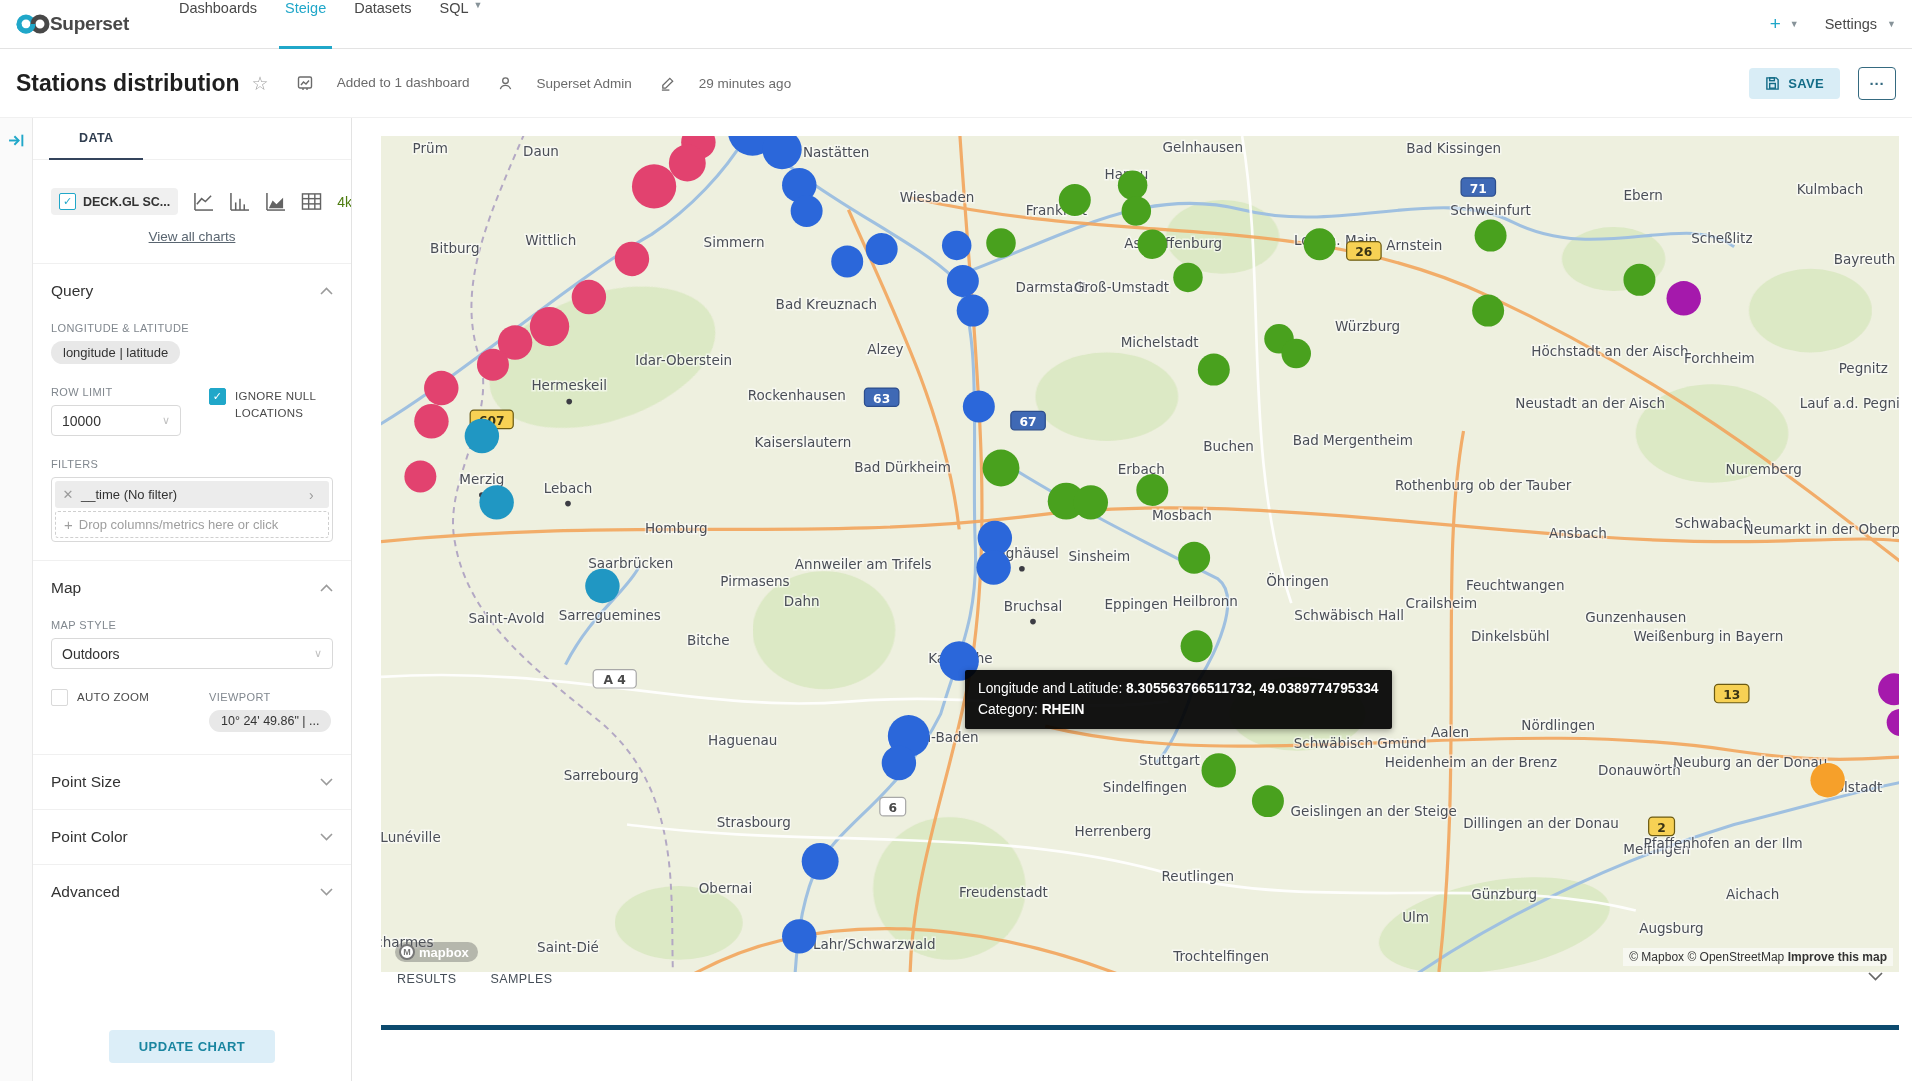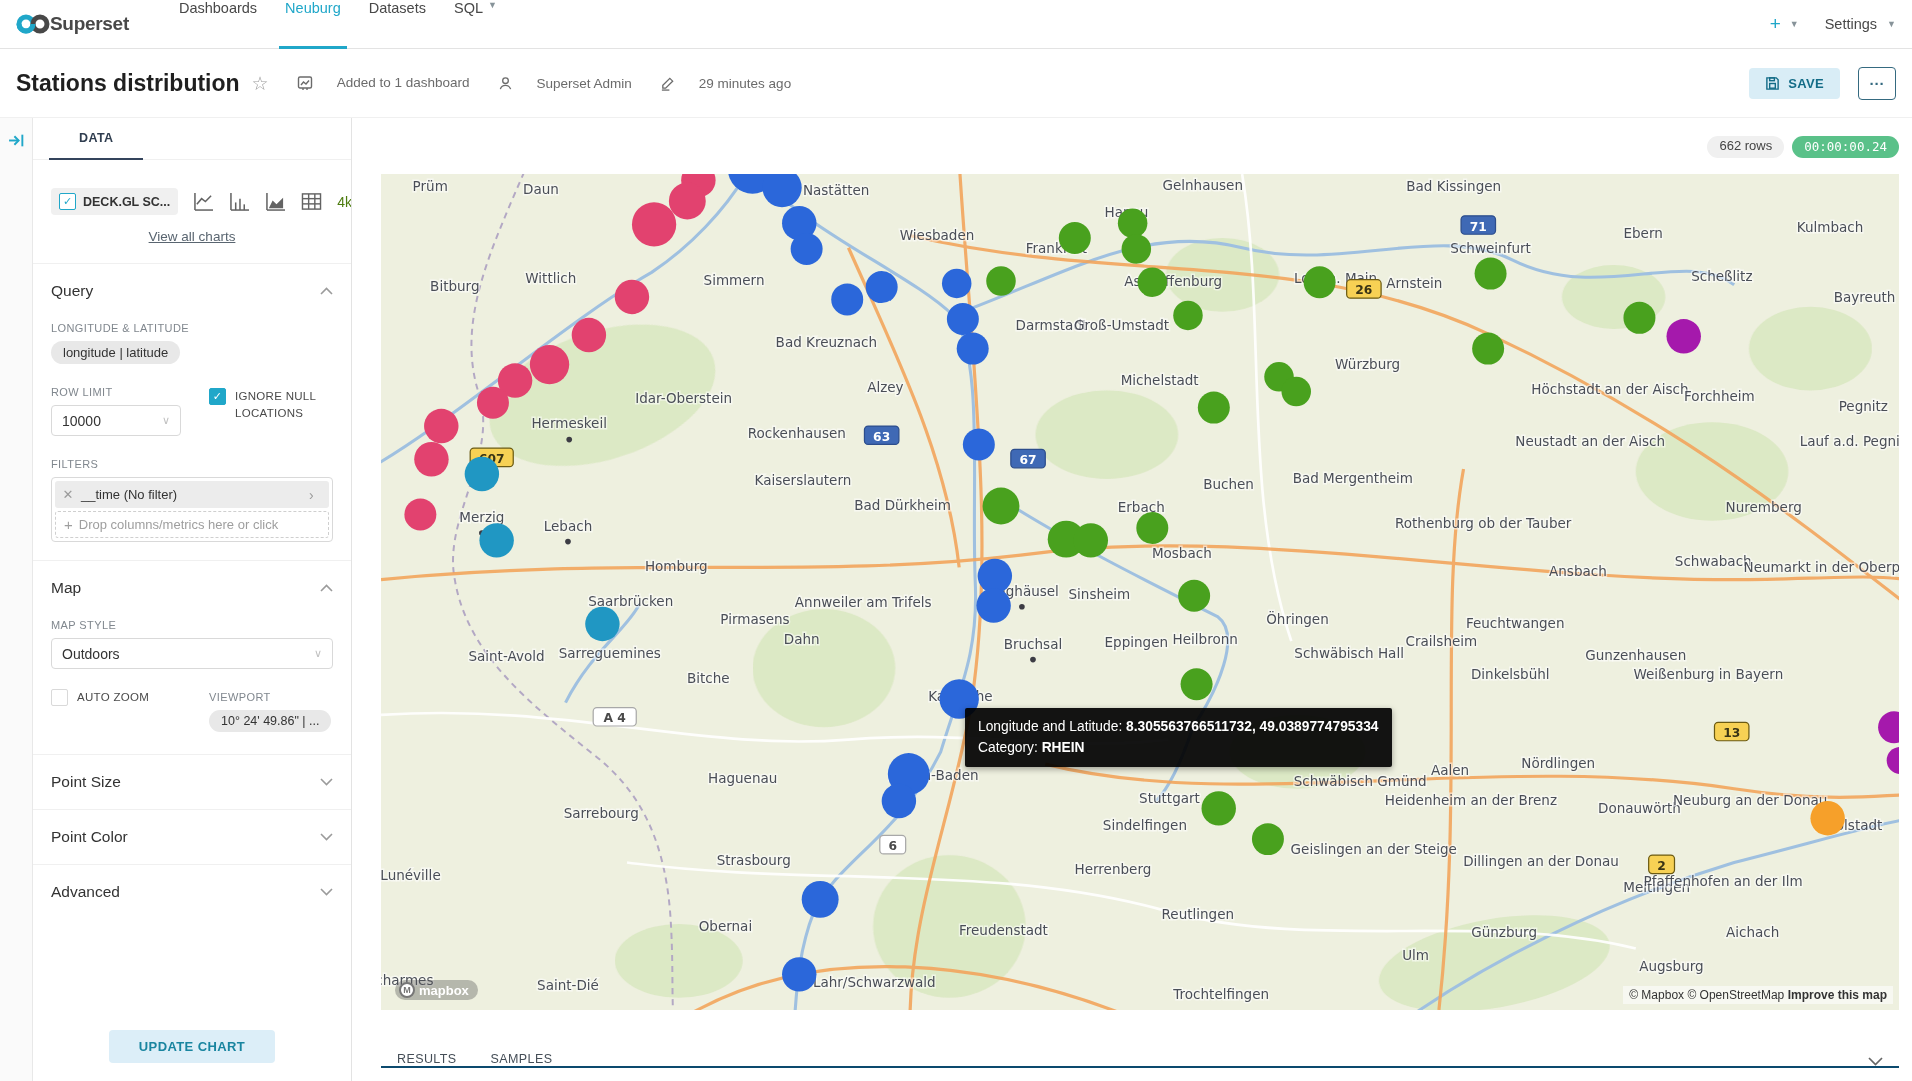--- a/index.html
+++ b/index.html
@@ -85,41 +85,41 @@
   .tooltip { position:absolute; left:584px; top:534px; background:rgba(0,0,0,.92); color:#fff; font-size:13.8px;
     padding:9px 13px; line-height:1.5; white-space:nowrap; border-radius:2px; box-shadow:0 2px 6px rgba(0,0,0,.35); }
   .tooltip b { font-weight:bold; }
   .mapbox-logo { position:absolute; left:14px; bottom:10px; display:flex; align-items:center; gap:4px;
     background:rgba(90,90,90,.38); border-radius:12px; padding:2px 9px 2px 4px; color:#fff; font-size:13px; font-weight:bold; }
   .mb-circle { width:16px; height:16px; border-radius:50%; background:#fff; border:2px solid #777;
     display:flex; align-items:center; justify-content:center; font-size:9px; color:#777; font-weight:bold; }
   .attribution { position:absolute; right:6px; bottom:6px; font-size:12px; color:#333;
     background:rgba(255,255,255,.55); padding:2px 6px; }
   .attribution b { cursor:pointer; }
-  .results-row { height:58px; display:flex; align-items:flex-end; gap:34px; padding:0 16px; border-bottom:2px solid #0c4a6e; }
+  .results-row { height:58px; display:flex; align-items:flex-start; gap:34px; padding:0 16px; border-bottom:5px solid #0c4a6e; }
   .res-tab { font-size:12.5px; letter-spacing:.4px; color:#454e57; cursor:pointer; }
   .res-chevron { margin-left:auto; color:#666; cursor:pointer; }
 </style>
 </head>
 <body>
 
 <div class="nav">
   <div class="brand">
     <svg width="34" height="22" viewBox="0 0 34 22">
       <circle cx="10" cy="11" r="7" fill="none" stroke="#20a7c9" stroke-width="5"></circle>
       <circle cx="24" cy="11" r="7" fill="none" stroke="#484848" stroke-width="5"></circle>
       <circle cx="10" cy="11" r="7" fill="none" stroke="#20a7c9" stroke-width="5" stroke-dasharray="22 22"></circle>
     </svg>
     <span class="brand-name">Superset</span>
   </div>
   <div class="nav-item">
       <span>Dashboards</span>
     </div>
   <div class="nav-item active">
-      <span>Neuburg</span>
+      <span>Steige</span>
     </div>
   <div class="nav-item">
       <span>Datasets</span>
     </div>
   <div class="nav-item">
       <span>SQL</span>
       <span class="nav-caret">▼</span>
     </div>
   <div class="nav-right">
     <div class="nav-plus">
@@ -321,24 +321,20 @@
         <svg class="chev" width="13" height="8" viewBox="0 0 13 8" fill="none" stroke="currentColor" stroke-width="1.6">
             <polyline points="1,1 6.5,6.5 12,1"></polyline>
           </svg>
       </div>
 
       <button class="update-btn">UPDATE CHART</button>
     </div>
   </div>
 
   <div class="main">
-    <div class="badges-row">
-      <span class="rows-badge">662 rows</span>
-      <span class="timer-badge">00:00:00.24</span>
-    </div>
 
     <div class="map-wrap">
       <svg class="map" id="map-svg" viewBox="0 0 1234 680" preserveAspectRatio="none">
 
         <g fill="#dbe8c3" opacity="0.95">
           <ellipse cx="180" cy="180" rx="95" ry="52" transform="rotate(-18 180 180)"></ellipse>
           <ellipse cx="360" cy="402" rx="58" ry="48"></ellipse>
           <ellipse cx="590" cy="212" rx="58" ry="36"></ellipse>
           <ellipse cx="684" cy="82" rx="46" ry="30"></ellipse>
           <ellipse cx="462" cy="612" rx="62" ry="58"></ellipse>

